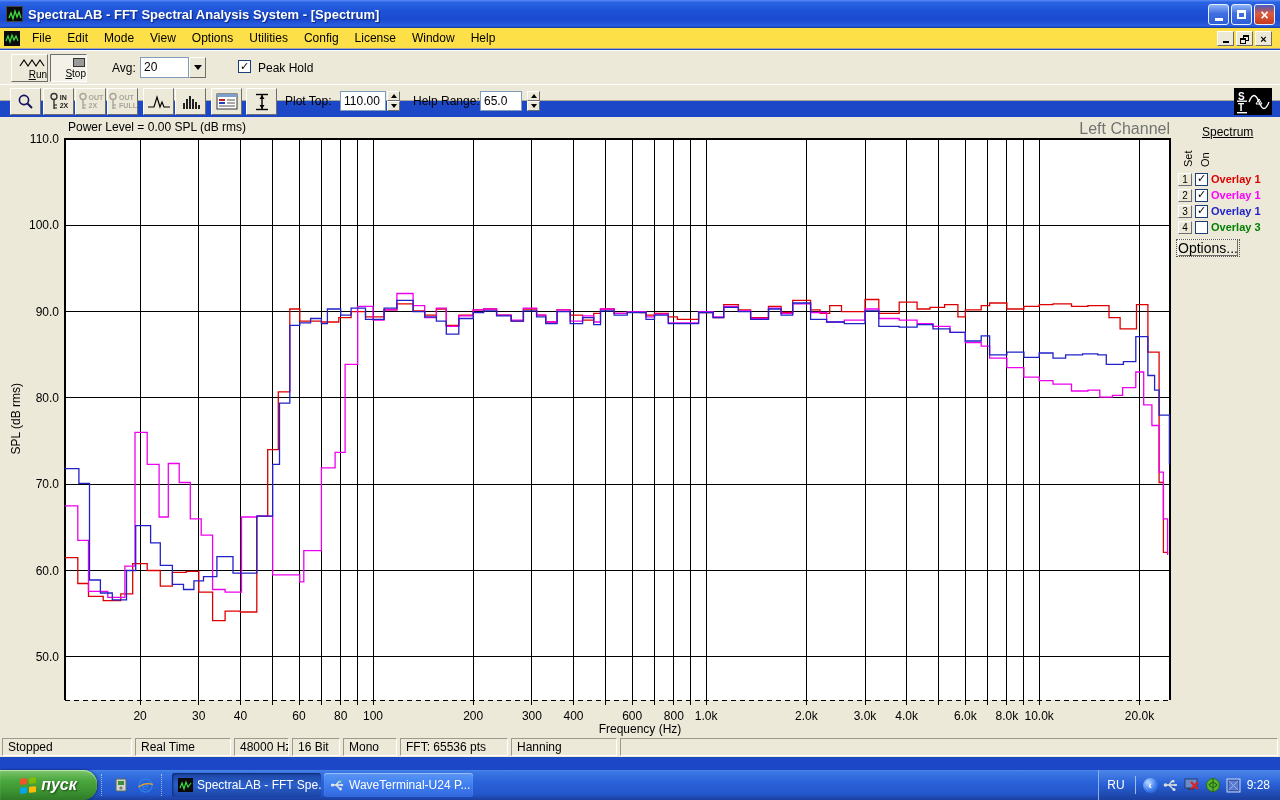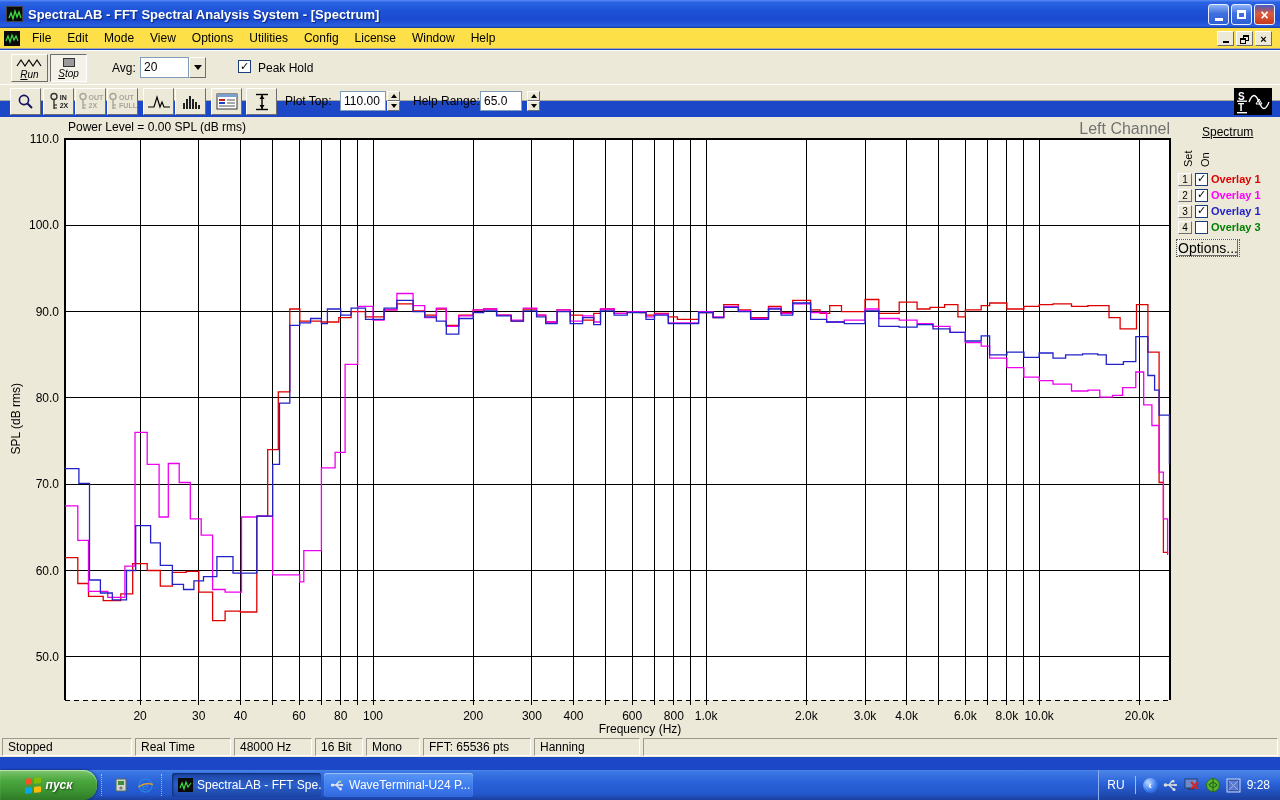--- a/index.html
+++ b/index.html
@@ -32,21 +32,21 @@
   .mdi .rest i{position:absolute;display:block;border:1px solid #000;border-top-width:2px;background:#ece9d8;width:6px;height:6px;}
   .mdi .rest i:first-child{right:0;top:0;}
   .mdi .rest i:last-child{left:0;bottom:0;}
   .mdi .glyph-x2{font-size:11px;font-weight:bold;margin-bottom:0px;color:#000;}
 
   
   .toolbar{position:absolute;left:0;width:100%;background:#ece9d8;border-top:1px solid #fff;}
   #toolbar1{top:50px;height:34px;}
   #toolbar2{top:84px;height:17px;border-bottom:1px solid #aca899;}
   .raised3{background:#ece9d8;border:1px solid;border-color:#fff #6d6d6d #6d6d6d #fff;}
-  .bigbtn{position:absolute;top:3px;width:37px;height:28px;display:flex;flex-direction:column;align-items:center;justify-content:center;font-size:10px;color:#000;font-style:italic;}
+  .bigbtn{position:absolute;top:3px;width:37px;height:28px;display:flex;flex-direction:column;align-items:flex-end;justify-content:center;font-size:10px;color:#000;}
   .bigbtn .lbl::first-letter{text-decoration:underline;}
   .bigbtn.pressed{border-color:#6d6d6d #fff #fff #6d6d6d;background:#f4f2e8;}
   .tlabel{position:absolute;font-size:12px;color:#000;}
   .xpfield{position:absolute;background:#fff;border:1px solid #7f9db9;font-size:12px;color:#000;padding:2px 3px;}
   .combo-arrow{position:absolute;width:17px;background:#ece9d8;border:1px solid;border-color:#fff #6d6d6d #6d6d6d #fff;display:flex;align-items:center;justify-content:center;}
   .tri-down{width:0;height:0;border-left:4px solid transparent;border-right:4px solid transparent;border-top:5px solid #000;}
   .cb{width:13px;height:13px;background:#fff;border:1px solid #1b3e7a;display:flex;align-items:center;justify-content:center;}
   .cb .mark{font-size:11px;font-weight:bold;color:#000;line-height:1;margin-top:-1px;}
   .tbtn{position:absolute;top:3px;width:31px;height:27px;display:flex;align-items:center;justify-content:center;}
   .tbtn .two{display:flex;align-items:center;gap:1px;}
@@ -79,21 +79,21 @@
   
   #statusbar{position:absolute;left:0;top:737px;width:1280px;height:20px;background:#ece9d8;display:flex;gap:3px;padding:1px 2px;}
   .sfield{border:1px solid;border-color:#9c9a8a #fff #fff #9c9a8a;font-size:12px;color:#000;padding:1px 5px;white-space:nowrap;overflow:hidden;}
 
   
   #taskbar{position:absolute;left:0;top:770px;width:1280px;height:30px;
     background:linear-gradient(180deg,#4d87e8 0%,#3a77e4 6%,#2a62d8 40%,#2456cc 80%,#1a3f9e 100%);display:flex;align-items:center;}
   #startbtn{position:relative;height:30px;width:97px;border-radius:0 14px 14px 0;
     background:linear-gradient(180deg,#7ec56f 0%,#4aa73e 35%,#3c9432 70%,#2e7a26 100%);
     box-shadow:inset 0 1px 1px #b8e8a8, 1px 0 3px rgba(0,0,0,.45);
-    display:flex;align-items:center;justify-content:center;gap:5px;color:#fff;font-weight:bold;font-style:italic;font-size:12px;text-shadow:1px 1px 2px #1a4a12;}
+    display:flex;align-items:center;justify-content:center;gap:5px;color:#fff;font-weight:bold;font-style:italic;font-size:16px;text-shadow:1px 1px 2px #1a4a12;}
   .flag{position:relative;width:16px;height:15px;transform:skewY(-6deg);}
   .flag i{position:absolute;width:7px;height:6px;border-radius:1px;}
   .flag i:nth-child(1){left:0;top:0;background:#f35325;}
   .flag i:nth-child(2){right:0;top:0;background:#81bc06;}
   .flag i:nth-child(3){left:0;bottom:0;background:#05a6f0;}
   .flag i:nth-child(4){right:0;bottom:0;background:#ffba08;}
   .ql-sep{width:4px;height:22px;margin:0 4px;border-left:1px dotted rgba(255,255,255,.55);}
   .ql-icon{width:18px;height:18px;margin:0 3px;display:flex;align-items:center;justify-content:center;}
   .taskbtn{height:24px;width:149px;margin-left:3px;border-radius:3px;display:flex;align-items:center;gap:4px;padding:0 6px;
     color:#fff;font-size:12px;white-space:nowrap;overflow:hidden;}
@@ -412,21 +412,21 @@
           </div>
         <div id="ov-options" class="raised3">
             <span>Options...</span>
           </div>
       </div>
     </div>
 
     <div id="statusbar">
         <div class="sfield" style="width: 130px;">Stopped</div>
         <div class="sfield" style="width: 96px;">Real Time</div>
-        <div class="sfield" style="width: 78px;">48000 Hz</div>
+        <div class="sfield" style="width: 55px;">48000 Hz</div>
         <div class="sfield" style="width: 48px;">16 Bit</div>
         <div class="sfield" style="width: 54px;">Mono</div>
         <div class="sfield" style="width: 108px;">FFT: 65536 pts</div>
         <div class="sfield" style="width: 106px;">Hanning</div>
         <div class="sfield" style="flex: 1 1 0%;"></div>
       </div>
   </div>
 
   <div id="taskbar">
     <div id="startbtn">

